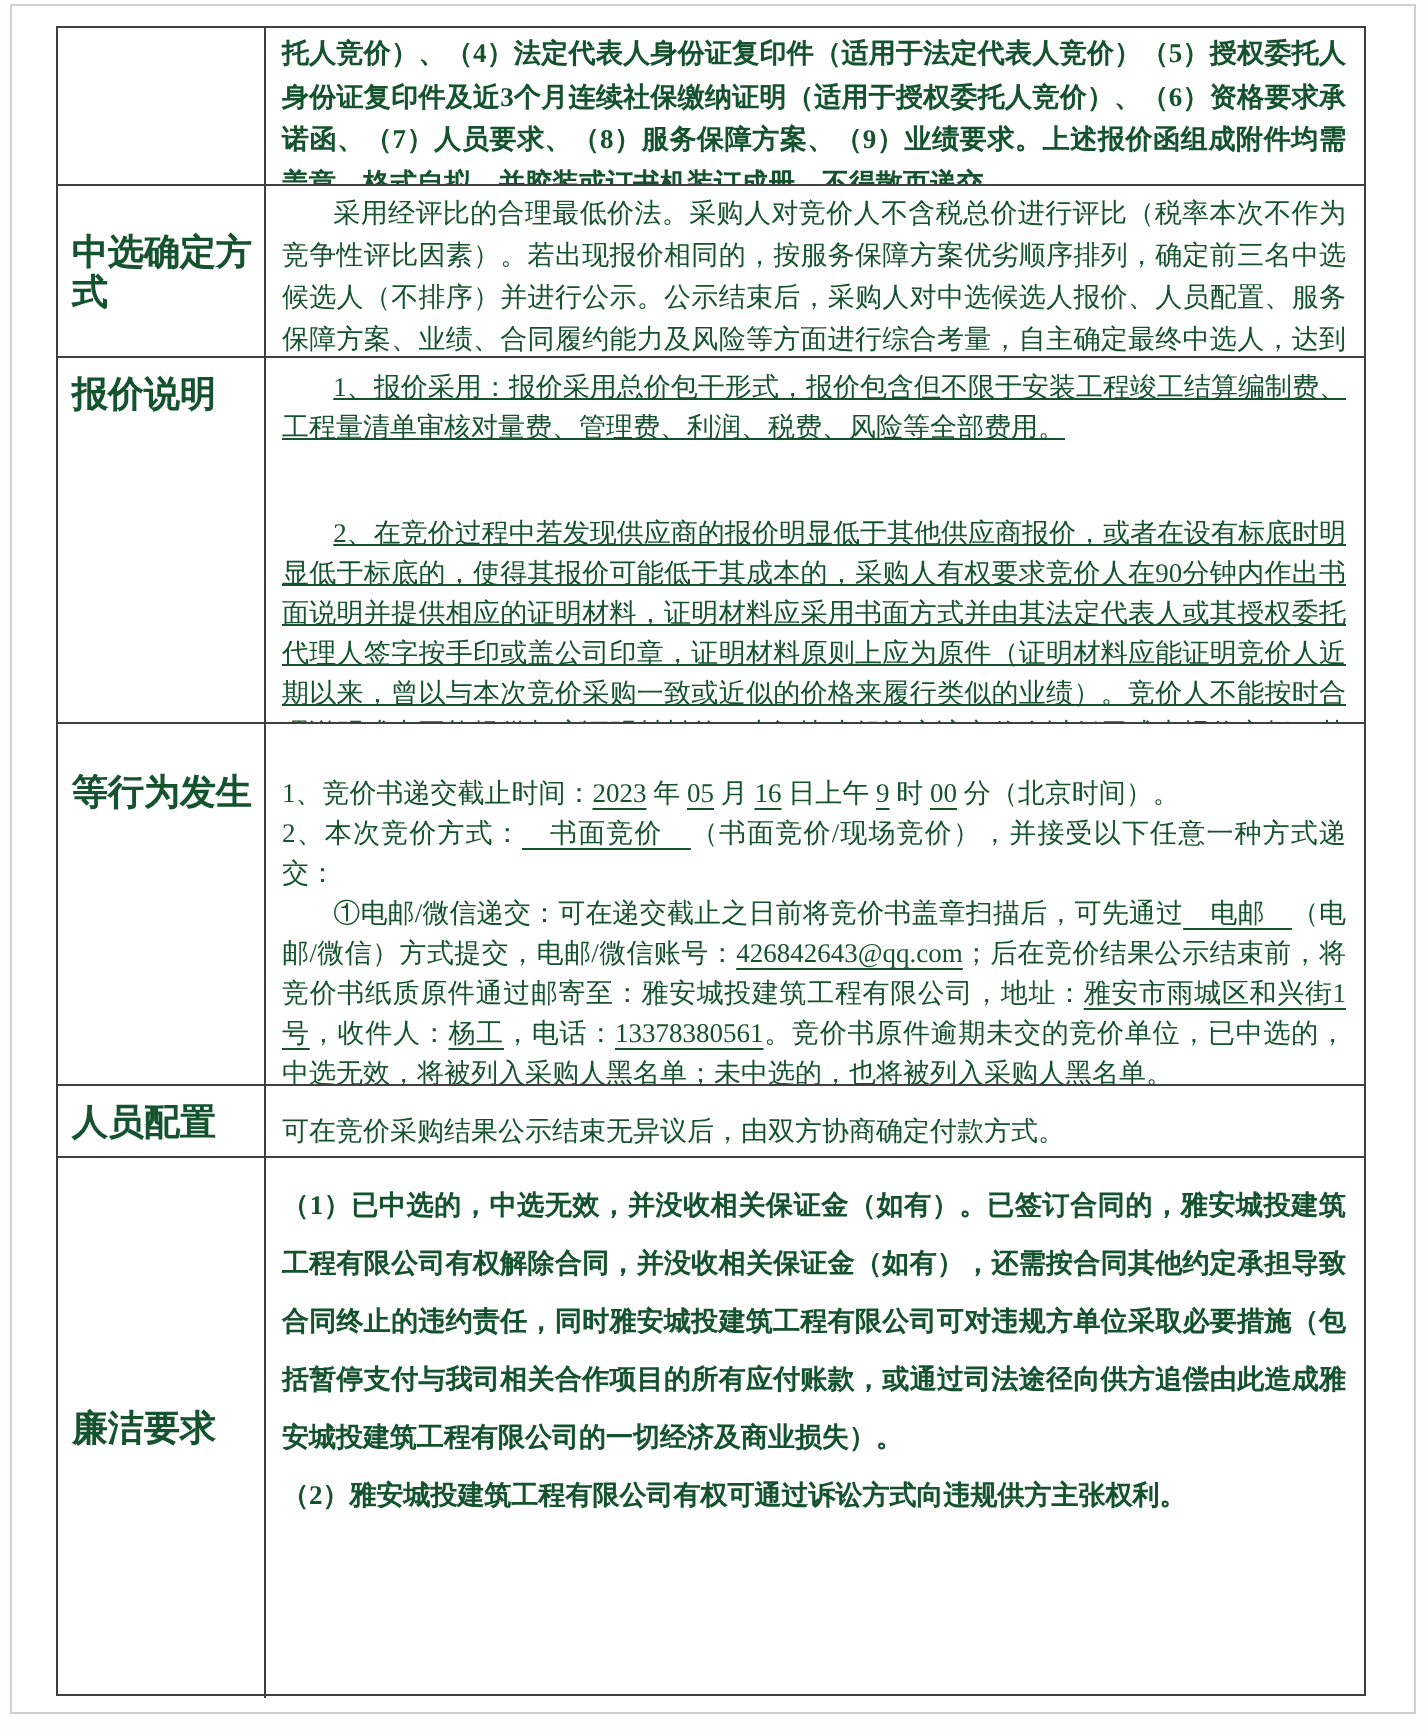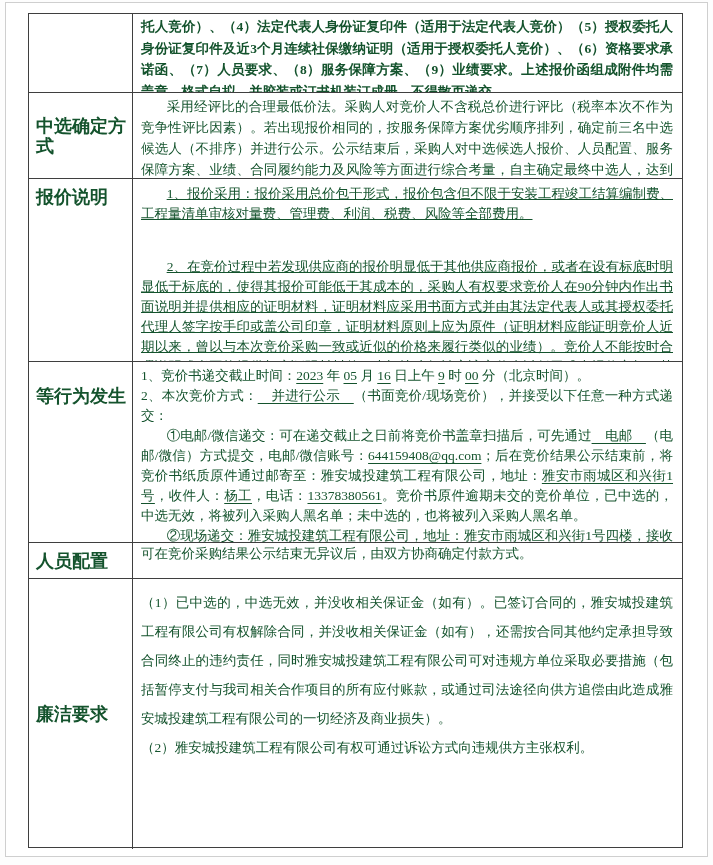--- a/index.html
+++ b/index.html
@@ -13,28 +13,28 @@
   .row:last-child{border-bottom:none;}
   .lc{width:104px;min-width:104px;box-sizing:border-box;border-right:1px solid #3f3f3f;
       font-weight:bold;font-size:18px;padding:0 4px 0 7px;line-height:20px;}
   .lc-center{display:flex;flex-direction:column;justify-content:center;}
   .lc-top{padding-top:8px;}
   .lbl2{margin-top:16px;}
   .cc{flex:1;box-sizing:border-box;padding:3px 9px 2px 8px;font-size:13.5px;
       line-height:21px;text-align:justify;overflow:hidden;}
   .par{margin:0;}
   .ind{text-indent:1.9em;}
-  .b{font-weight:normal;}
+  .b{font-weight:bold;}
   .gap{margin-top:33px;}
   .u{text-decoration:underline;text-underline-offset:3px;}
   .r0{height:79px;} .r0 .cc{font-weight:bold;line-height:21.5px;padding-top:2px;}
   .r1{height:86px;} .r1 .cc{line-height:21px;}
   .r2{height:183px;} .r2 .cc{line-height:20px;padding-top:5px;text-decoration:underline;}
-  .r3{height:181px;} .r3 .cc{line-height:20px;padding-top:4px;}
-  .r4{height:36px;} .r4 .cc{display:flex;align-items:flex-start;padding-top:0;}
+  .r3{height:181px;} .r3 .cc{line-height:20px;padding-top:4px;margin-top:21px;}
+  .r4{height:36px;} .r4 .cc{display:flex;align-items:flex-end;padding-top:0;}
   .r5{height:270px;} .r5 .cc{line-height:29px;padding-top:9px;}
 </style>
 </head>
 <body>
 
 <div id="stage">
   <div class="page-frame"></div>
 
   <div class="doc-table">
 
@@ -63,22 +63,22 @@
           <div class="par ind gap">2、在竞价过程中若发现供应商的报价明显低于其他供应商报价，或者在设有标底时明显低于标底的，使得其报价可能低于其成本的，采购人有权要求竞价人在90分钟内作出书面说明并提供相应的证明材料，证明材料应采用书面方式并由其法定代表人或其授权委托代理人签字按手印或盖公司印章，证明材料原则上应为原件（证明材料应能证明竞价人近期以来，曾以与本次竞价采购一致或近似的价格来履行类似的业绩）。竞价人不能按时合理说明或者不能提供相应证明材料的，由评比小组认定该竞价人以低于成本报价竞标，其报价作无效处理，并有权将该竞价人列入雅安城投公司黑名单。</div>
         </div>
     </div>
 
     <div class="row r3">
       <div class="lc lc-top">
         <div class="lbl2">等行为发生</div>
       </div>
       <div class="cc">
           <div class="par">1、竞价书递交截止时间：<span class="u">2023</span> 年 <span class="u">05</span> 月 <span class="u">16</span> 日上午 <span class="u">9</span> 时 <span class="u">00</span> 分（北京时间）。</div>
-          <div class="par">2、本次竞价方式：<span class="u">　并进行公示　</span>（书面竞价/现场竞价），并接受以下任意一种方式递交：</div>
-          <div class="par ind">①电邮/微信递交：可在递交截止之日前将竞价书盖章扫描后，可先通过<span class="u">　电邮　</span>（电邮/微信）方式提交，电邮/微信账号：<span class="u">644159408@qq.com</span>；后在竞价结果公示结束前，将竞价书纸质原件通过邮寄至：雅安城投建筑工程有限公司，地址：<span class="u">雅安市雨城区和兴街1号</span>，收件人：<span class="u">杨工</span>，电话：<span class="u">13378380561</span>。竞价书原件逾期未交的竞价单位，已中选的，中选无效，将被列入采购人黑名单；未中选的，也将被列入采购人黑名单。</div>
+          <div class="par">2、本次竞价方式：<span class="u">　书面竞价　</span>（书面竞价/现场竞价），并接受以下任意一种方式递交：</div>
+          <div class="par ind">①电邮/微信递交：可在递交截止之日前将竞价书盖章扫描后，可先通过<span class="u">　电邮　</span>（电邮/微信）方式提交，电邮/微信账号：<span class="u">426842643@qq.com</span>；后在竞价结果公示结束前，将竞价书纸质原件通过邮寄至：雅安城投建筑工程有限公司，地址：<span class="u">雅安市雨城区和兴街1号</span>，收件人：<span class="u">杨工</span>，电话：<span class="u">13378380561</span>。竞价书原件逾期未交的竞价单位，已中选的，中选无效，将被列入采购人黑名单；未中选的，也将被列入采购人黑名单。</div>
           <div class="par ind">②现场递交：雅安城投建筑工程有限公司，地址：<span class="u">雅安市雨城区和兴街1号四楼</span>，接收人：，电话：。</div>
         </div>
     </div>
 
     <div class="row r4">
       <div class="lc lc-center">
         <span>人员配置</span>
       </div>
       <div class="cc">
           <div class="par">可在竞价采购结果公示结束无异议后，由双方协商确定付款方式。</div>

